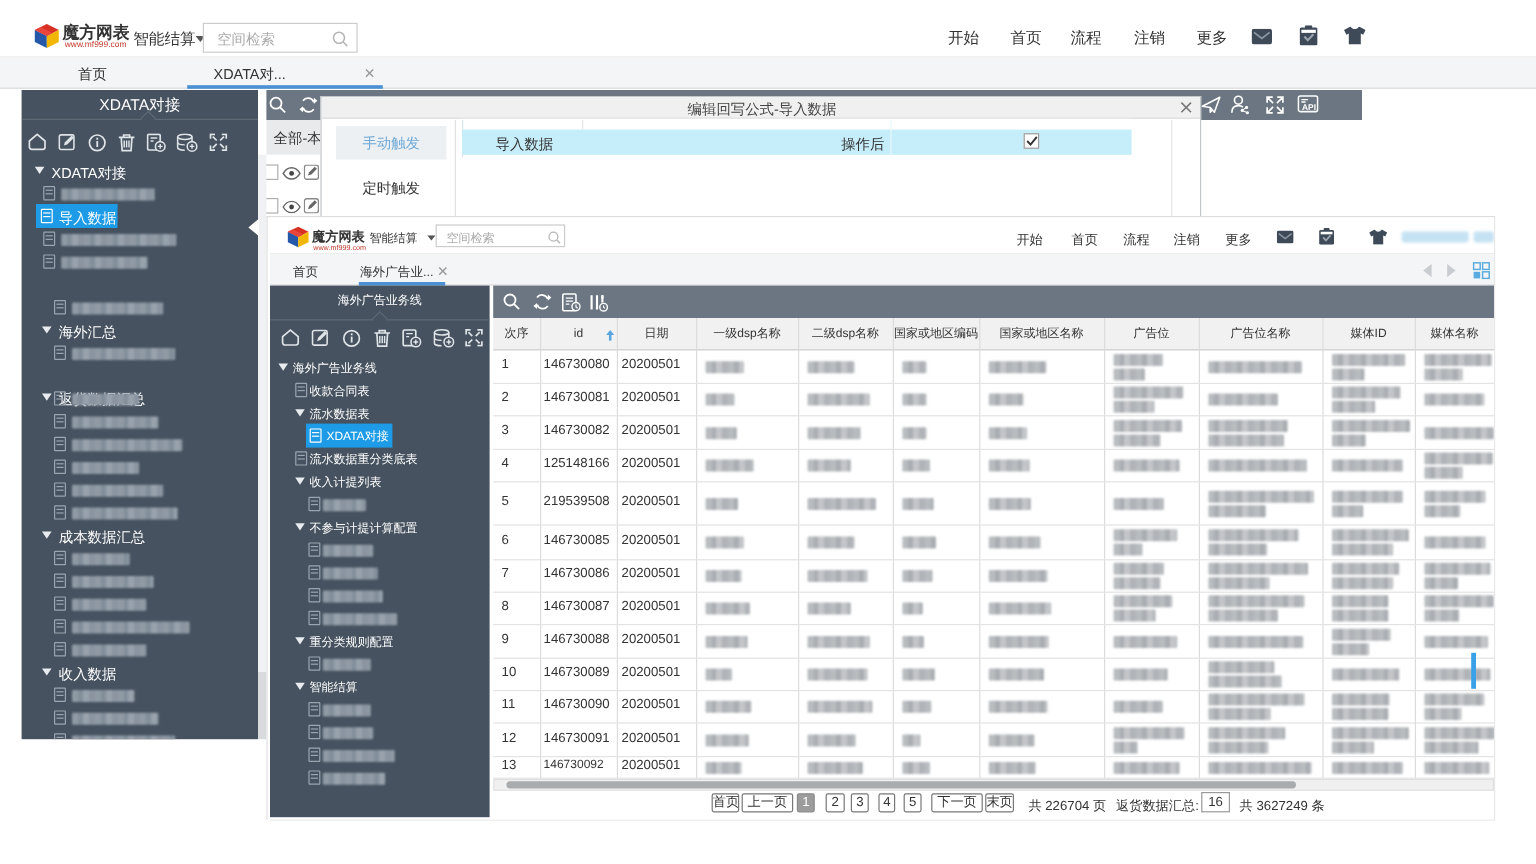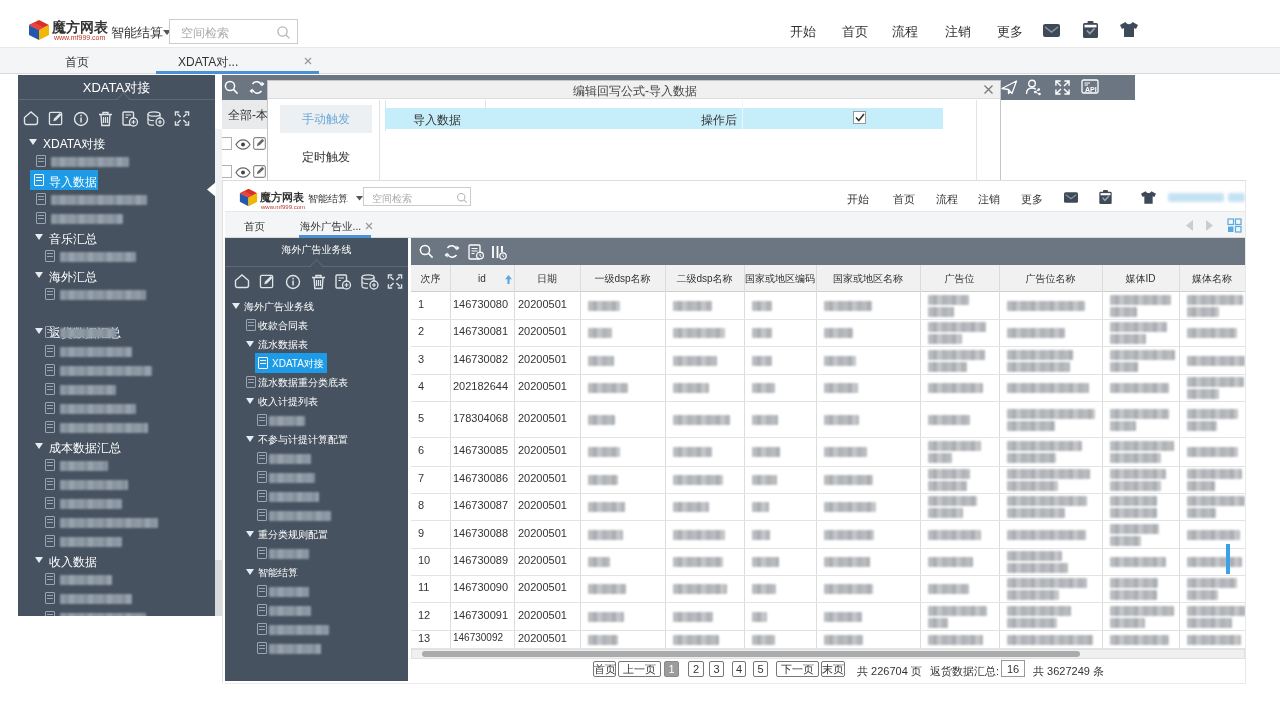--- a/index.html
+++ b/index.html
@@ -132,24 +132,20 @@
         <i></i>
       </span>
       <span class="bd" style="left:33px;top:5px;width:96px"></span>
     </div>
   <div class="tr" style="top:134px">
       <span class="doc" style="left:18px">
         <i></i>
         <i></i>
       </span>
       <span class="bd" style="left:33px;top:5px;width:72px"></span>
-    </div>
-  <div class="tr" style="top:153px">
-      <span class="ga" style="left:17px"></span>
-      <span class="gt" style="left:31px">音乐汇总</span>
     </div>
   <div class="tr" style="top:172px">
       <span class="doc" style="left:27px">
         <i></i>
         <i></i>
       </span>
       <span class="bd" style="left:42px;top:5px;width:76px"></span>
     </div>
   <div class="tr" style="top:191px">
       <span class="ga" style="left:17px"></span>
@@ -665,34 +661,34 @@
   <span class="b" style="left:599px;top:175px;width:32px"></span>
   <span class="b" style="left:703px;top:169px;width:57px"></span>
   <span class="b" style="left:703px;top:181px;width:39px"></span>
   <span class="b" style="left:782px;top:169px;width:66px"></span>
   <span class="b" style="left:782px;top:181px;width:63px"></span>
   <span class="b" style="left:885px;top:169px;width:65px"></span>
   <span class="b" style="left:885px;top:181px;width:28px"></span>
   <span class="b" style="left:962px;top:175px;width:58px"></span>
   <div class="abs" style="left:186px;top:220px;width:834px;height:1px;background:#e3e3e3"></div>
   <div class="abs" style="left:193px;top:199px;font-size:11px;color:#333">4</div>
-  <div class="abs" style="left:228px;top:199px;font-size:11px;color:#333">202182644</div>
+  <div class="abs" style="left:228px;top:199px;font-size:11px;color:#333">125148166</div>
   <div class="abs" style="left:293px;top:199px;font-size:11px;color:#333">20200501</div>
   <span class="b" style="left:363px;top:202px;width:40px"></span>
   <span class="b" style="left:448px;top:202px;width:36px"></span>
   <span class="b" style="left:527px;top:202px;width:23px"></span>
   <span class="b" style="left:599px;top:202px;width:34px"></span>
   <span class="b" style="left:703px;top:202px;width:55px"></span>
   <span class="b" style="left:782px;top:202px;width:82px"></span>
   <span class="b" style="left:885px;top:202px;width:59px"></span>
   <span class="b" style="left:962px;top:196px;width:57px"></span>
   <span class="b" style="left:962px;top:208px;width:32px"></span>
   <div class="abs" style="left:186px;top:256px;width:834px;height:1px;background:#e3e3e3"></div>
   <div class="abs" style="left:193px;top:231px;font-size:11px;color:#333">5</div>
-  <div class="abs" style="left:228px;top:231px;font-size:11px;color:#333">178304068</div>
+  <div class="abs" style="left:228px;top:231px;font-size:11px;color:#333">219539508</div>
   <div class="abs" style="left:293px;top:231px;font-size:11px;color:#333">20200501</div>
   <span class="b" style="left:363px;top:234px;width:27px"></span>
   <span class="b" style="left:448px;top:234px;width:57px"></span>
   <span class="b" style="left:527px;top:234px;width:26px"></span>
   <span class="b" style="left:599px;top:234px;width:35px"></span>
   <span class="b" style="left:703px;top:234px;width:42px"></span>
   <span class="b" style="left:782px;top:228px;width:88px"></span>
   <span class="b" style="left:782px;top:240px;width:48px"></span>
   <span class="b" style="left:885px;top:228px;width:59px"></span>
   <span class="b" style="left:885px;top:240px;width:26px"></span>

